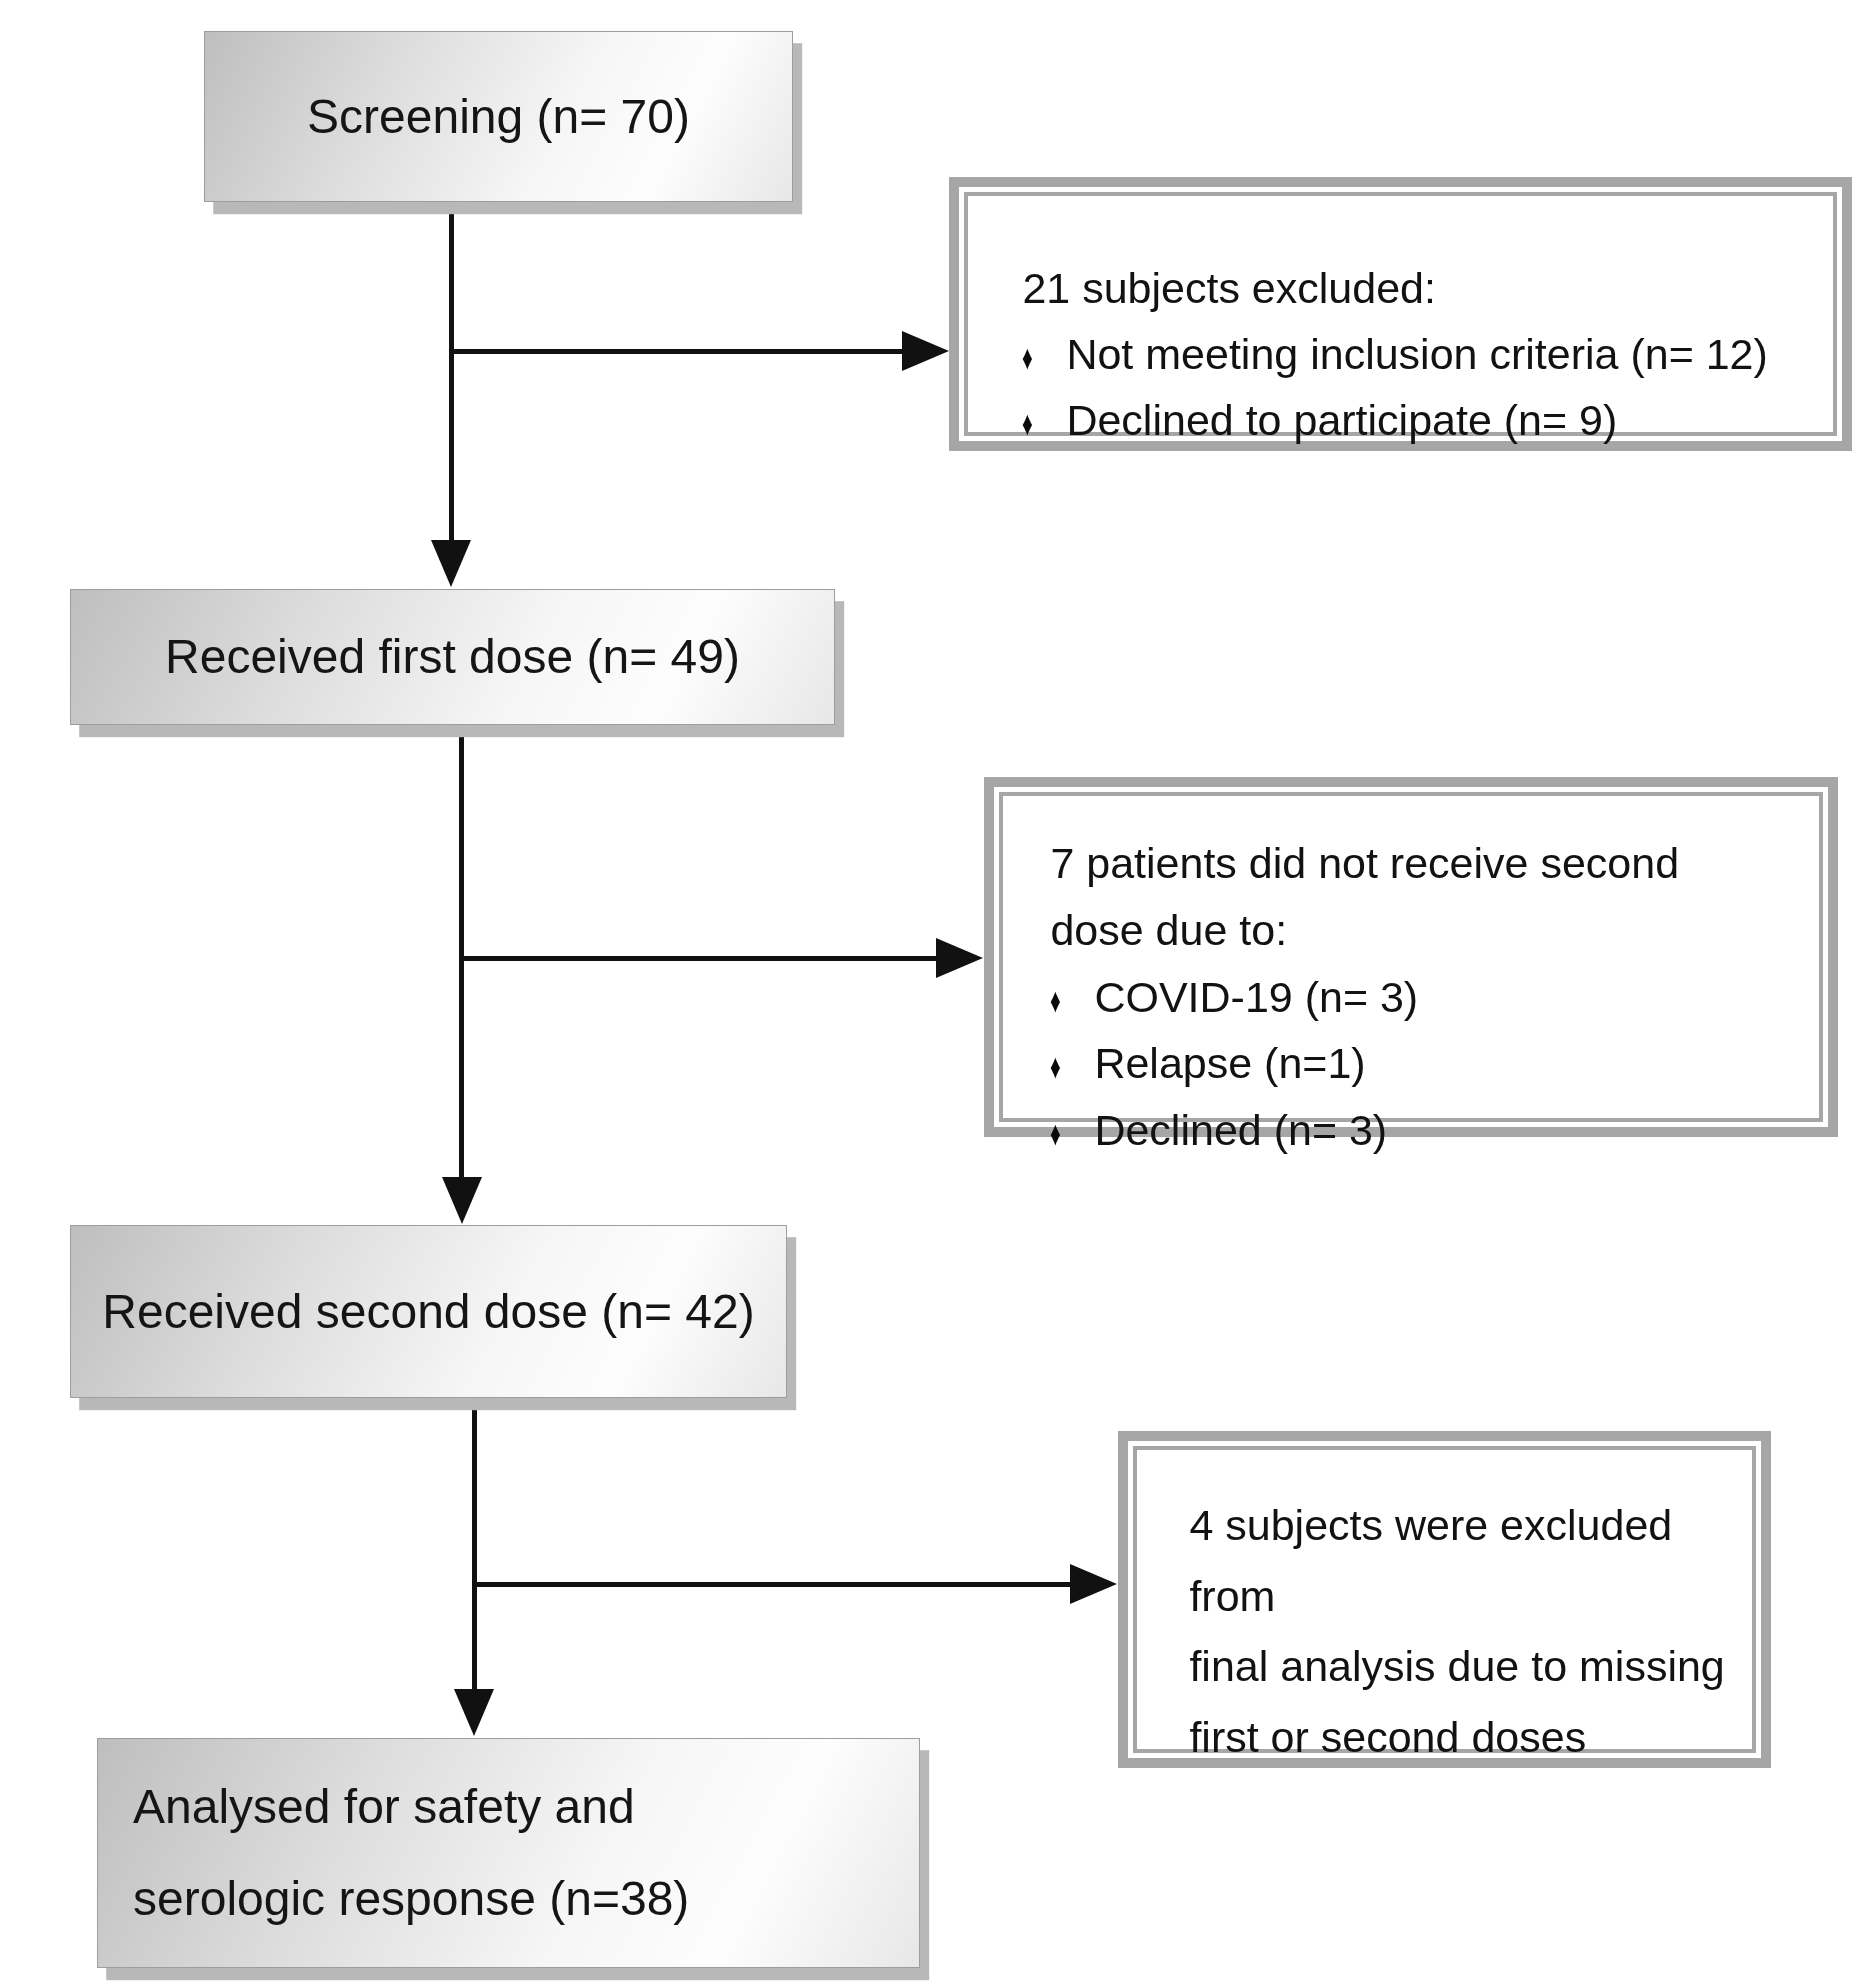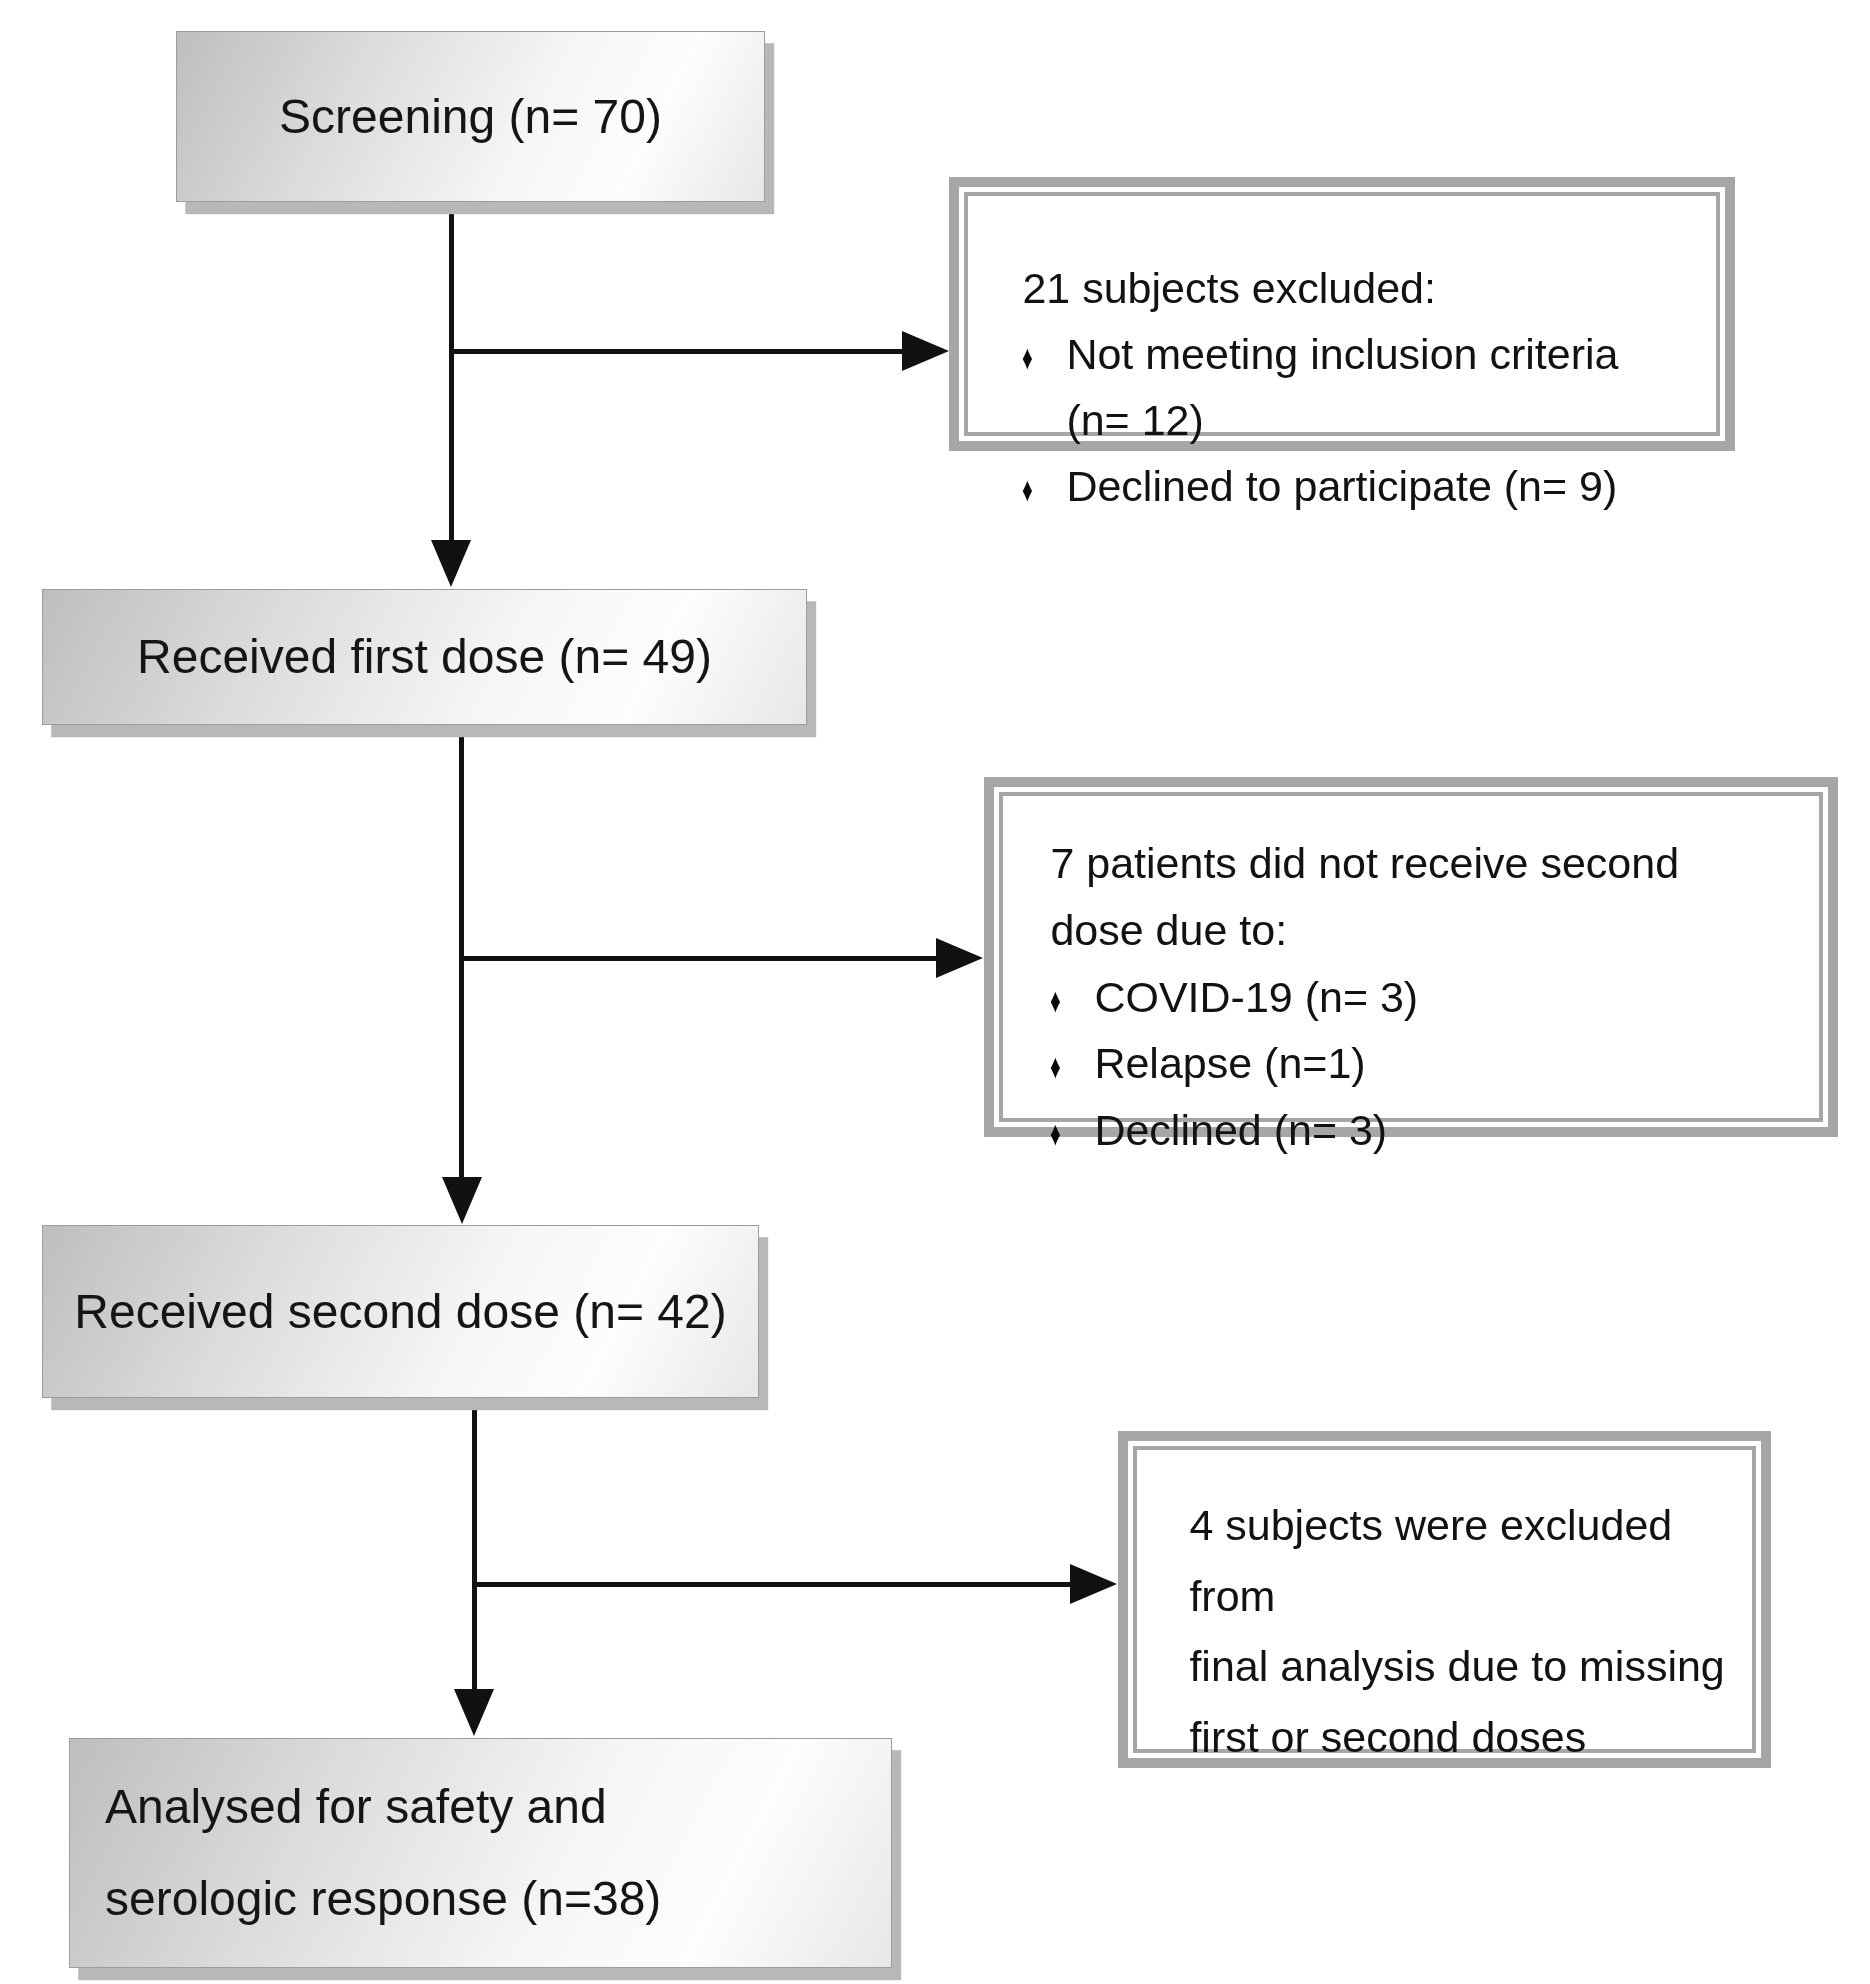--- a/index.html
+++ b/index.html
@@ -23,20 +23,21 @@
     box-sizing:border-box;
     border:1.5px solid var(--box-border);
     background:linear-gradient(118deg,#bebebe 0%,#dcdcdc 30%,#f6f6f6 60%,#fdfdfd 78%,#e7e7e7 100%);
     box-shadow:9.2px 12.2px 0 var(--box-shadow);
     display:flex;
     flex-direction:column;
     justify-content:center;
     font-size:48px;
     line-height:1.25;
     color:#151515;
+    margin-left:28px;
   }
   .flow-box.centered{align-items:center;text-align:center;}
   .flow-box.left{padding-left:35px;align-items:flex-start;text-align:left;}
   .flow-box .line2{margin-top:32px;}
   
   .callout{
     position:absolute;
     box-sizing:border-box;
     border:10px solid var(--callout-border);
     background:#ffffff;
@@ -107,21 +108,21 @@
 
   <div class="flow-box centered" style="left:42px;top:1225px;width:717px;height:173px;">
     <span>Received second dose (n= 42)</span>
   </div>
 
   <div class="flow-box left" style="left:69px;top:1738px;width:823px;height:230px;">
     <span>Analysed for safety and</span>
     <span class="line2">serologic response (n=38)</span>
   </div>
 
-  <div class="callout" style="left:949px;top:177px;width:786px;height:274px;">
+  <div class="callout" style="left:949px;top:177px;width:903px;height:274px;">
     <div class="callout-inner ci-1">
       <div>21 subjects excluded:</div>
       <div class="bullet-row">
         <span class="diamond">♦</span>
         <span>Not meeting inclusion criteria (n= 12)</span>
       </div>
       <div class="bullet-row">
         <span class="diamond">♦</span>
         <span>Declined to participate (n= 9)</span>
       </div>

